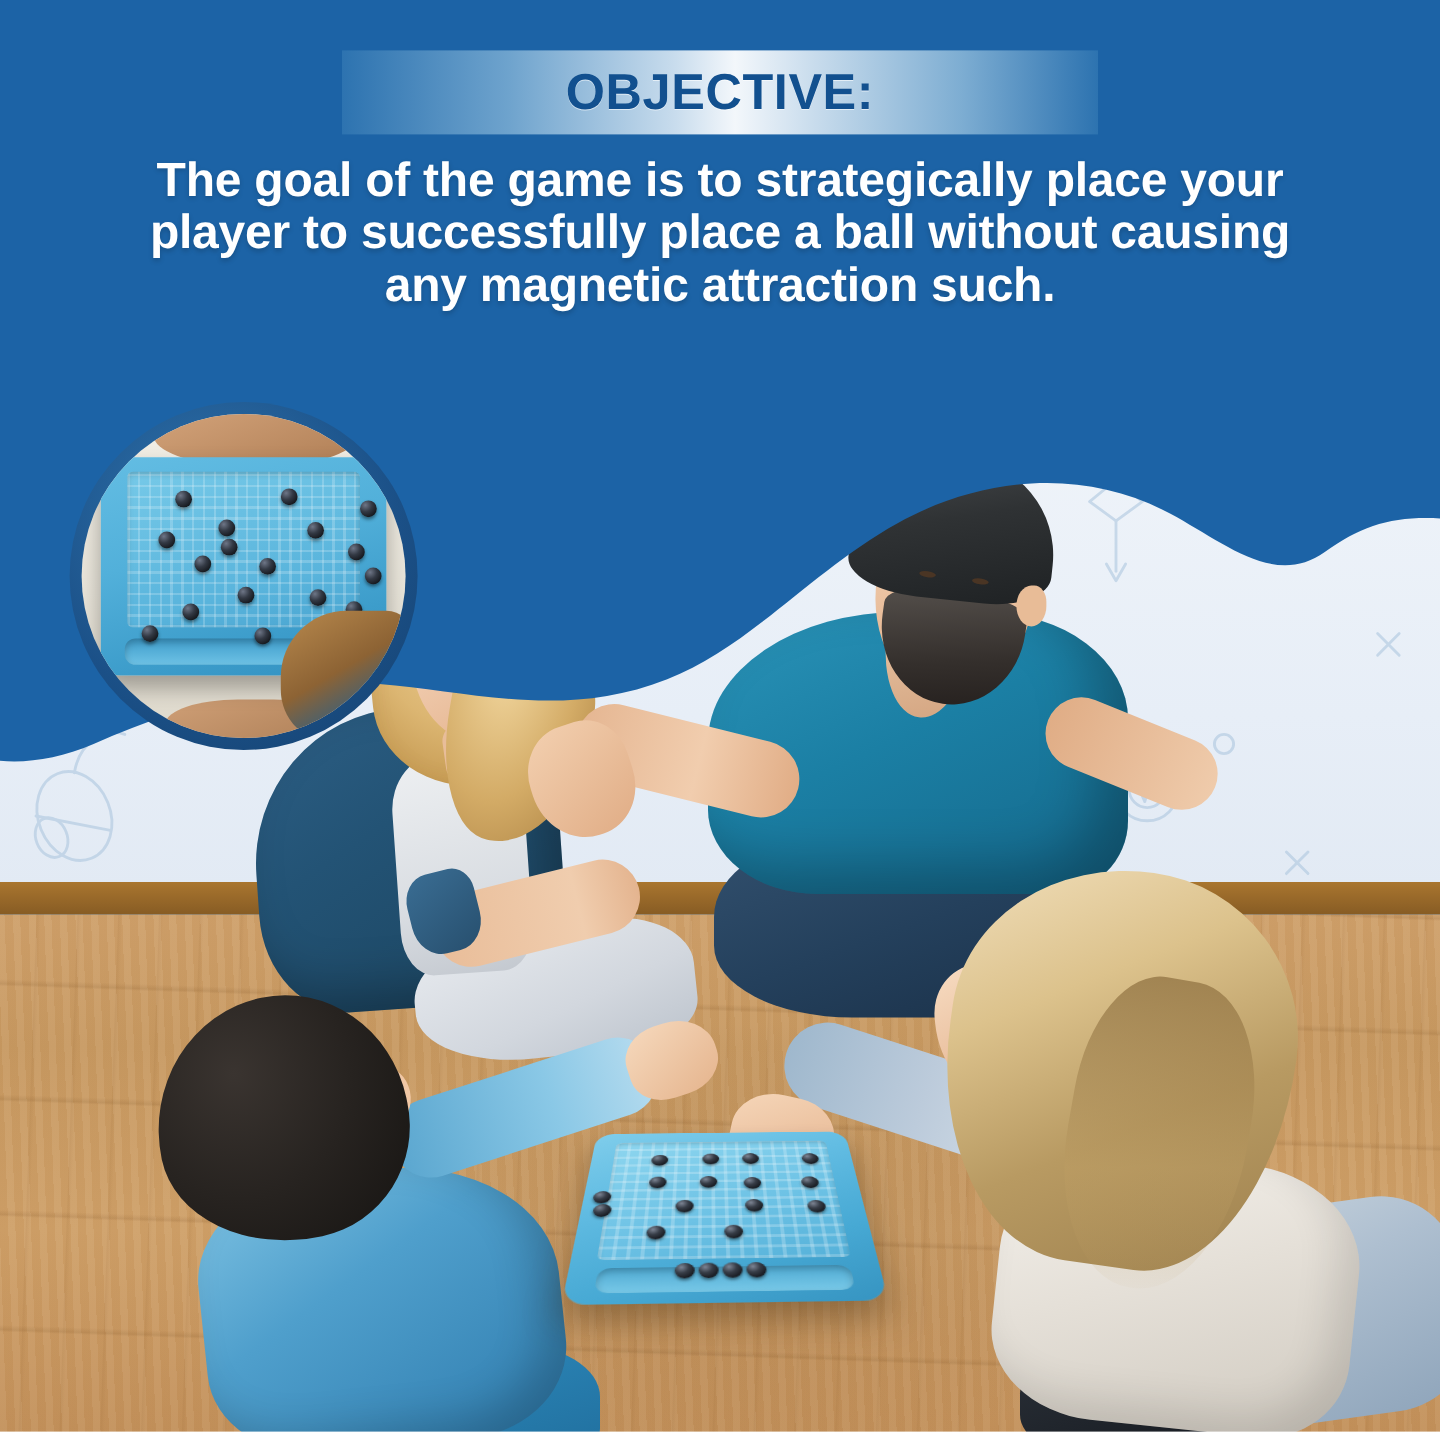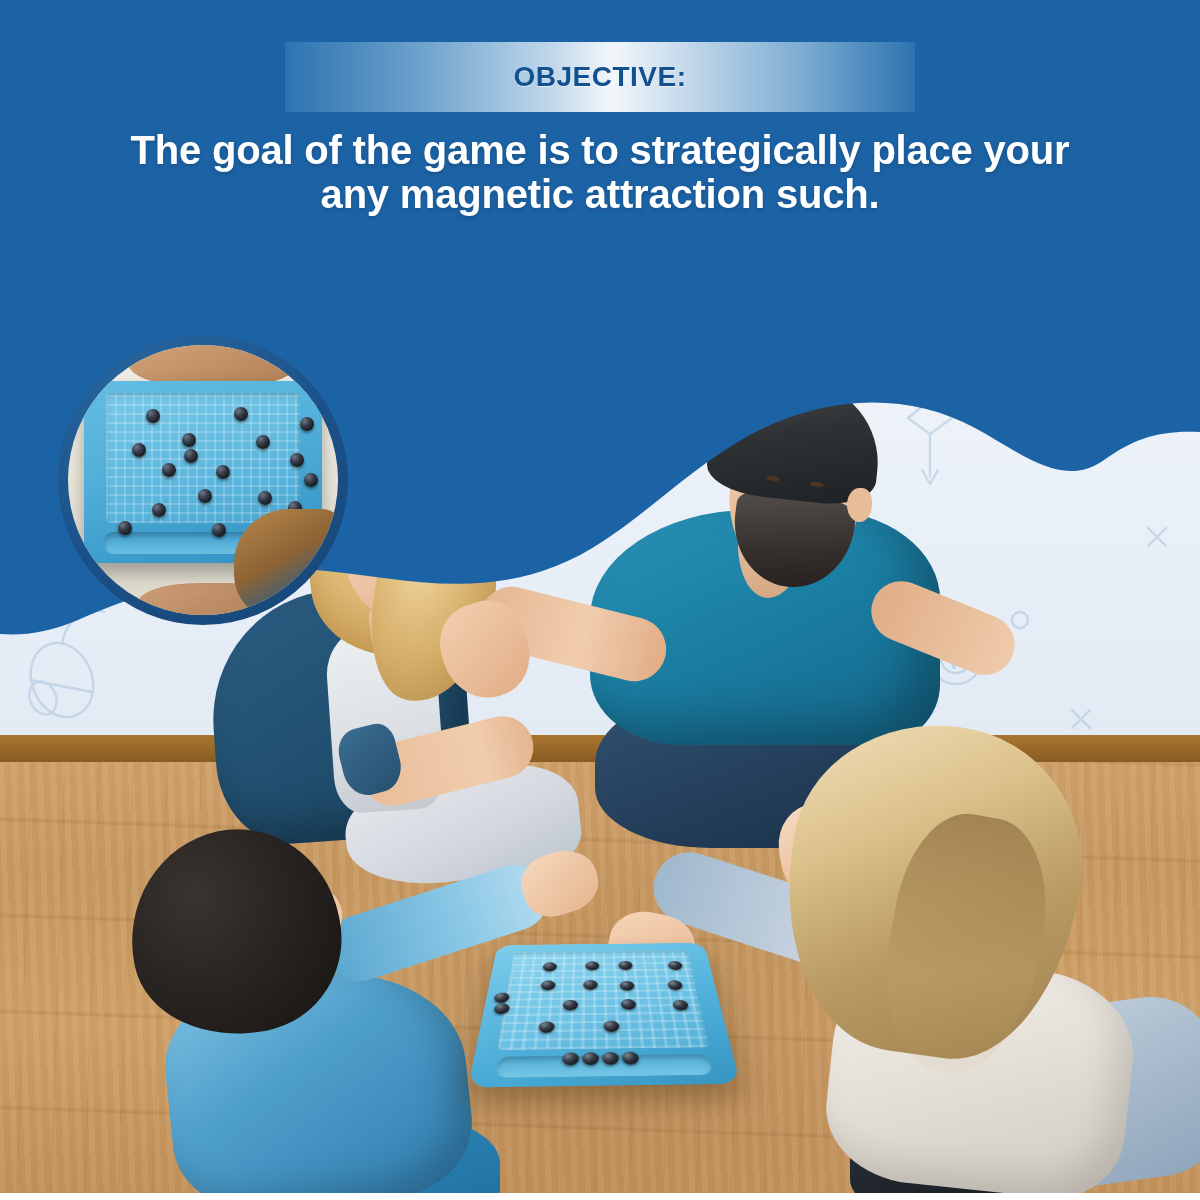--- a/index.html
+++ b/index.html
@@ -273,21 +273,21 @@
   
   #headerblue{position:absolute;left:0;top:0;width:1200px;height:660px;pointer-events:none;}
 
   
   #banner{
     position:absolute;left:285px;top:42px;width:630px;height:70px;
     background:linear-gradient(90deg,#2d73b0 0%,#6ea3cd 22%,#c8dced 44%,#f3f7fb 52%,#cadded 62%,#7dadd2 82%,#2d73b0 100%);
     display:flex;align-items:center;justify-content:center;
   }
   #banner .btext{
-    font-size:28px;font-weight:bold;letter-spacing:.5px;color:#12508f;
+    font-size:42px;font-weight:bold;letter-spacing:.5px;color:#12508f;
     text-shadow:0 1px 0 rgba(255,255,255,.6);
     font-family:"Liberation Sans", sans-serif;
   }
 
   
   #copy{
     position:absolute;left:58px;top:128px;width:1084px;
     text-align:center;color:#ffffff;
     font-size:40px;line-height:44px;font-weight:bold;
     letter-spacing:-0.2px;
@@ -502,20 +502,21 @@
              C 236,564 150,588 78,620
              C 50,632 24,636 0,634 Z" fill="#1C63A6"></path>
   </svg>
 
   <div id="banner">
     <div class="btext">OBJECTIVE:</div>
   </div>
 
   <div id="copy">
     <div>The goal of the game is to strategically place your</div>
+    <div>player to successfully place a ball without causing</div>
     <div>any magnetic attraction such.</div>
   </div>
 
   <div id="inset">
     <div class="ring"></div>
     <div class="clip">
       <div class="bg-hand"></div>
       <div class="bg-hand2"></div>
       <div class="iboard">
         <div class="iinner"></div>

